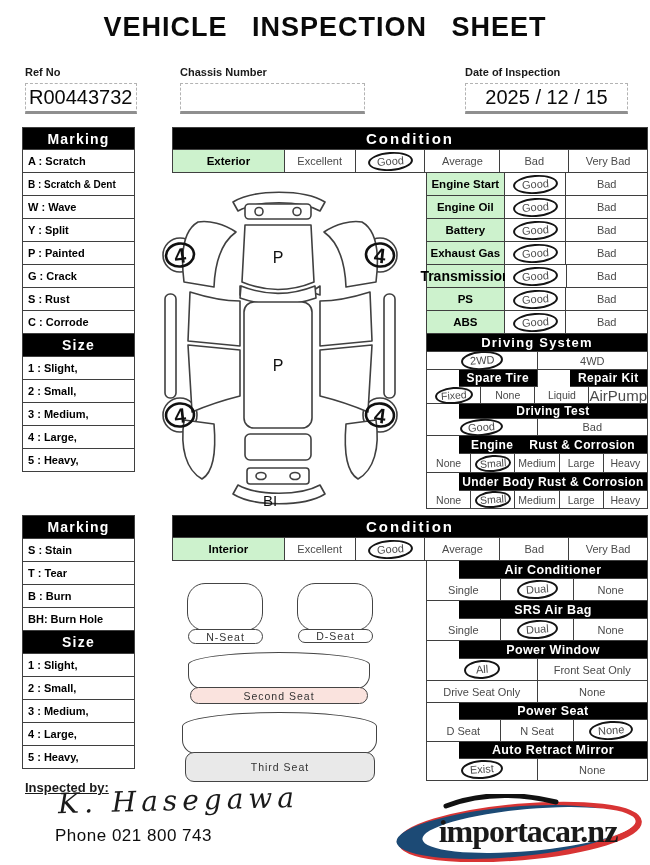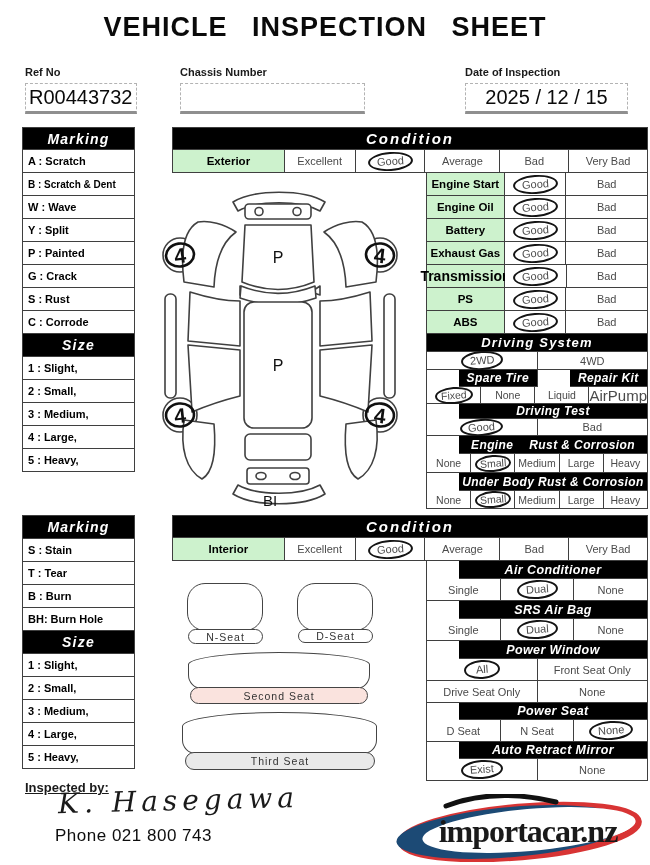--- a/index.html
+++ b/index.html
@@ -11,21 +11,21 @@
   .flabel{font-size:11px;font-weight:bold;color:#1a1a1a;}
   .fbox{border:1px dashed #b3b3b3;border-bottom:3px solid #8f8f8f;background:#fff;
         box-sizing:border-box;display:flex;align-items:center;font-size:20px;color:#0a0a0a;}
   
   .tbl{border-left:1px solid #3f3f3f;border-top:1px solid #3f3f3f;box-sizing:border-box;background:#fff;}
   .trow{display:flex;}
   .c{border-right:1px solid #3f3f3f;border-bottom:1px solid #3f3f3f;box-sizing:border-box;
      display:flex;align-items:center;justify-content:center;font-size:11px;color:#4a4a4a;background:#fff;}
   .hdr{background:#000;color:#fff;font-weight:bold;font-size:13px;letter-spacing:1.2px;
        display:flex;align-items:center;justify-content:center;
-       border-right:1px solid #3f3f3f;border-bottom:1px solid #3f3f3f;box-sizing:border-box;font-style:italic;}
+       border-right:1px solid #3f3f3f;border-bottom:1px solid #3f3f3f;box-sizing:border-box;}
   .hdr.sm{font-size:12px;letter-spacing:.4px;margin-left:32px;}
   .glabel{background:#cdf2cd;color:#000;font-weight:bold;font-size:11.5px;}
   .lg{justify-content:flex-start;padding-left:5px;font-weight:bold;color:#000;font-size:11px;}
   .f1{flex:1;}
   .w112{width:112px}.w71{width:71px}.w70{width:70px}.w75{width:75px}.w69{width:69px}.w79{width:79px}
   .w78{width:78px}.w62{width:62px}.w82{width:82px}.w111{width:111px}
   .h22{height:22px}.h23{height:23px}.h18{height:18px}.h17{height:17px}.h15{height:15px}.h19{height:19px}
   .circ{display:inline-block;border:2.4px solid #141414;border-radius:50%;
         padding:1px 7px 2px;transform:rotate(-4deg);line-height:12px;}
   .split{justify-content:space-between;padding:0 12px;}
@@ -338,21 +338,21 @@
     </div>
   </div>
 
   <div class="seat front" style="left:187px;top:583px;width:76px;height:48px;"></div>
   <div class="pill" style="left:188px;top:629px;width:75px;height:15px;">N-Seat</div>
   <div class="seat front" style="left:297px;top:583px;width:76px;height:48px;"></div>
   <div class="pill" style="left:298px;top:629px;width:75px;height:14px;">D-Seat</div>
   <div class="seat bench" style="left:188px;top:652px;width:182px;height:37px;"></div>
   <div class="pill" style="left:190px;top:687px;width:178px;height:17px;background:#fae3de;">Second Seat</div>
   <div class="seat bench" style="left:182px;top:712px;width:195px;height:42px;"></div>
-  <div class="pill" style="left:185px;top:752px;width:190px;height:18px;background:#e9e9e9;">Third Seat</div>
+  <div class="pill" style="left:185px;top:752px;width:190px;height:30px;background:#e9e9e9;">Third Seat</div>
 
   <div class="abs tbl" style="left:426px;top:560px;width:222px;">
     <div class="trow">
         <div class="hdr sm f1 h18" style="font-size:12.5px">Air Conditioner</div>
       </div>
     <div class="trow">
       <div class="c f1 h22">Single</div>
       <div class="c f1 h22">
           <span class="circ">Dual</span>
         </div>

